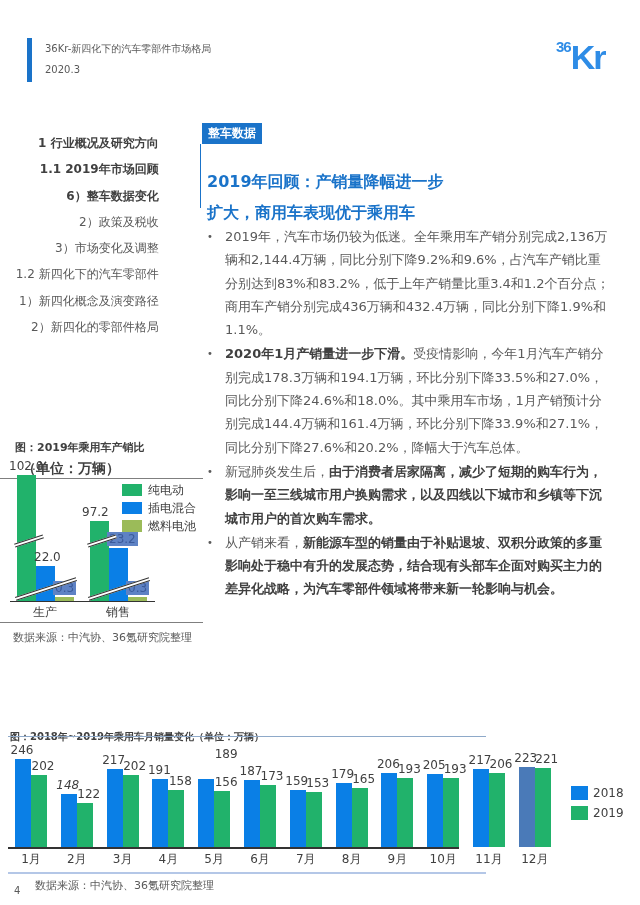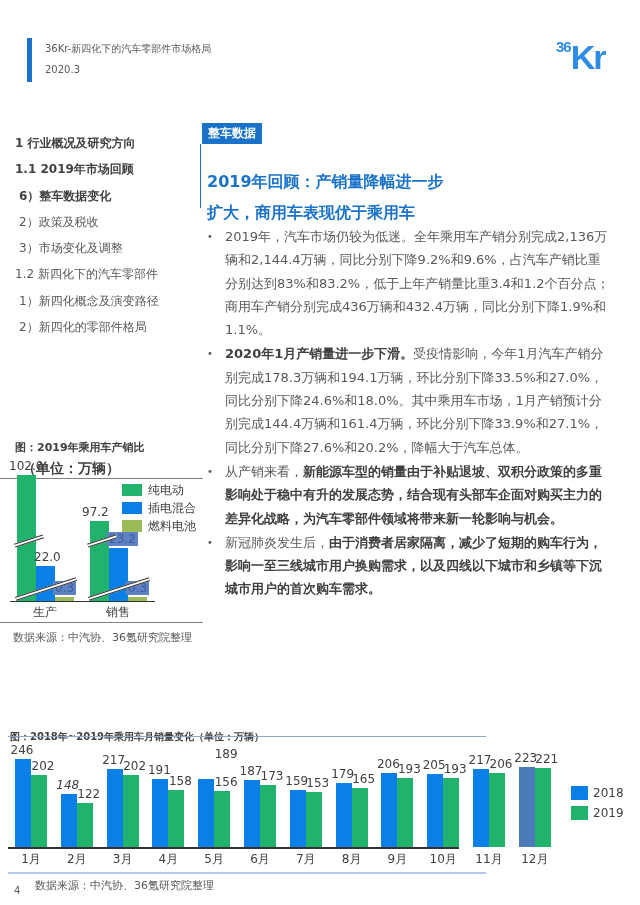--- a/index.html
+++ b/index.html
@@ -9,21 +9,21 @@
   
   .hdr-bar { position: absolute; left: 27px; top: 38px; width: 5px; height: 44px; background: #1a73c9; }
   .hdr-title { position: absolute; left: 45px; top: 42px; font-size: 10px; color: #595959; }
   .hdr-date { position: absolute; left: 45px; top: 64px; font-size: 10px; color: #595959; }
   .logo { position: absolute; left: 556px; top: 34px; height: 40px; display: flex; align-items: flex-end; color: #2e8ce6; font-family: "Liberation Sans", sans-serif; font-weight: bold; }
   .logo .l36 { font-size: 15px; line-height: 15px; margin-bottom: 20px; letter-spacing: -1px; }
   .logo .lkr { font-size: 34px; line-height: 34px; letter-spacing: -2px; }
 
   
   .toc { position: absolute; left: 15px; top: 133px; }
-  .toc-item { font-size: 12px; height: 26.3px; line-height: 20px; color: #595959; white-space: nowrap; }
+  .toc-item { font-size: 12px; height: 26.3px; line-height: 20px; color: #595959; white-space: nowrap; text-align: right; }
   .toc-item.bold { font-weight: bold; color: #404040; }
   .toc-item.ind { padding-left: 4px; }
 
   
   .tag { position: absolute; left: 202px; top: 123px; background: #1a73c9; color: #fff; font-size: 12px; font-weight: bold; padding: 3px 6px; height: 21px; line-height: 15px; }
   .title-line { position: absolute; left: 200px; top: 144px; width: 1px; height: 64px; background: #1a73c9; }
   .main-title { position: absolute; left: 207px; top: 166px; width: 400px; font-size: 16px; font-weight: bold; color: #1a73c9; line-height: 31px; }
 
   
   .bullets { position: absolute; left: 205px; top: 225px; width: 405px; }
@@ -87,22 +87,22 @@
 <div class="tag">整车数据</div>
 <div class="title-line"></div>
 <div class="main-title">
   <div>2019年回顾：产销量降幅进一步</div>
   <div>扩大，商用车表现优于乘用车</div>
 </div>
 
 <div class="bullets">
   <div class="bullet"><b></b><span>2019年，汽车市场仍较为低迷。全年乘用车产销分别完成2,136万辆和2,144.4万辆，同比分别下降9.2%和9.6%，占汽车产销比重分别达到83%和83.2%，低于上年产销量比重3.4和1.2个百分点；商用车产销分别完成436万辆和432.4万辆，同比分别下降1.9%和1.1%。</span><b></b></div>
   <div class="bullet"><b>2020年1月产销量进一步下滑。</b><span>受疫情影响，今年1月汽车产销分别完成178.3万辆和194.1万辆，环比分别下降33.5%和27.0%，同比分别下降24.6%和18.0%。其中乘用车市场，1月产销预计分别完成144.4万辆和161.4万辆，环比分别下降33.9%和27.1%，同比分别下降27.6%和20.2%，降幅大于汽车总体。</span><b></b></div>
+  <div class="bullet"><b></b><span>新冠肺炎发生后，</span><b>由于消费者居家隔离，减少了短期的购车行为，影响一至三线城市用户换购需求，以及四线以下城市和乡镇等下沉城市用户的首次购车需求。</b></div>
   <div class="bullet"><b></b><span>从产销来看，</span><b>新能源车型的销量由于补贴退坡、双积分政策的多重影响处于稳中有升的发展态势，结合现有头部车企面对购买主力的差异化战略，为汽车零部件领域将带来新一轮影响与机会。</b></div>
-  <div class="bullet"><b></b><span>新冠肺炎发生后，</span><b>由于消费者居家隔离，减少了短期的购车行为，影响一至三线城市用户换购需求，以及四线以下城市和乡镇等下沉城市用户的首次购车需求。</b></div>
 </div>
 
 <div class="sc-title">图：2019年乘用车产销比</div>
 <div class="sc-unit">（单位：万辆）</div>
 <div class="sc-topline"></div>
 <div id="small-chart">
     <div class="sc-bar" style="left: 17px; top: 475px; width: 19px; height: 126px; background: rgb(33, 178, 107);"></div>
     <div class="sc-val" style="left: 9px; top: 459px;">102.0</div>
     <div class="sc-bar" style="left: 36px; top: 566px; width: 19px; height: 35px; background: rgb(10, 127, 230);"></div>
     <div class="sc-val" style="left: 34px; top: 550px;">22.0</div>

